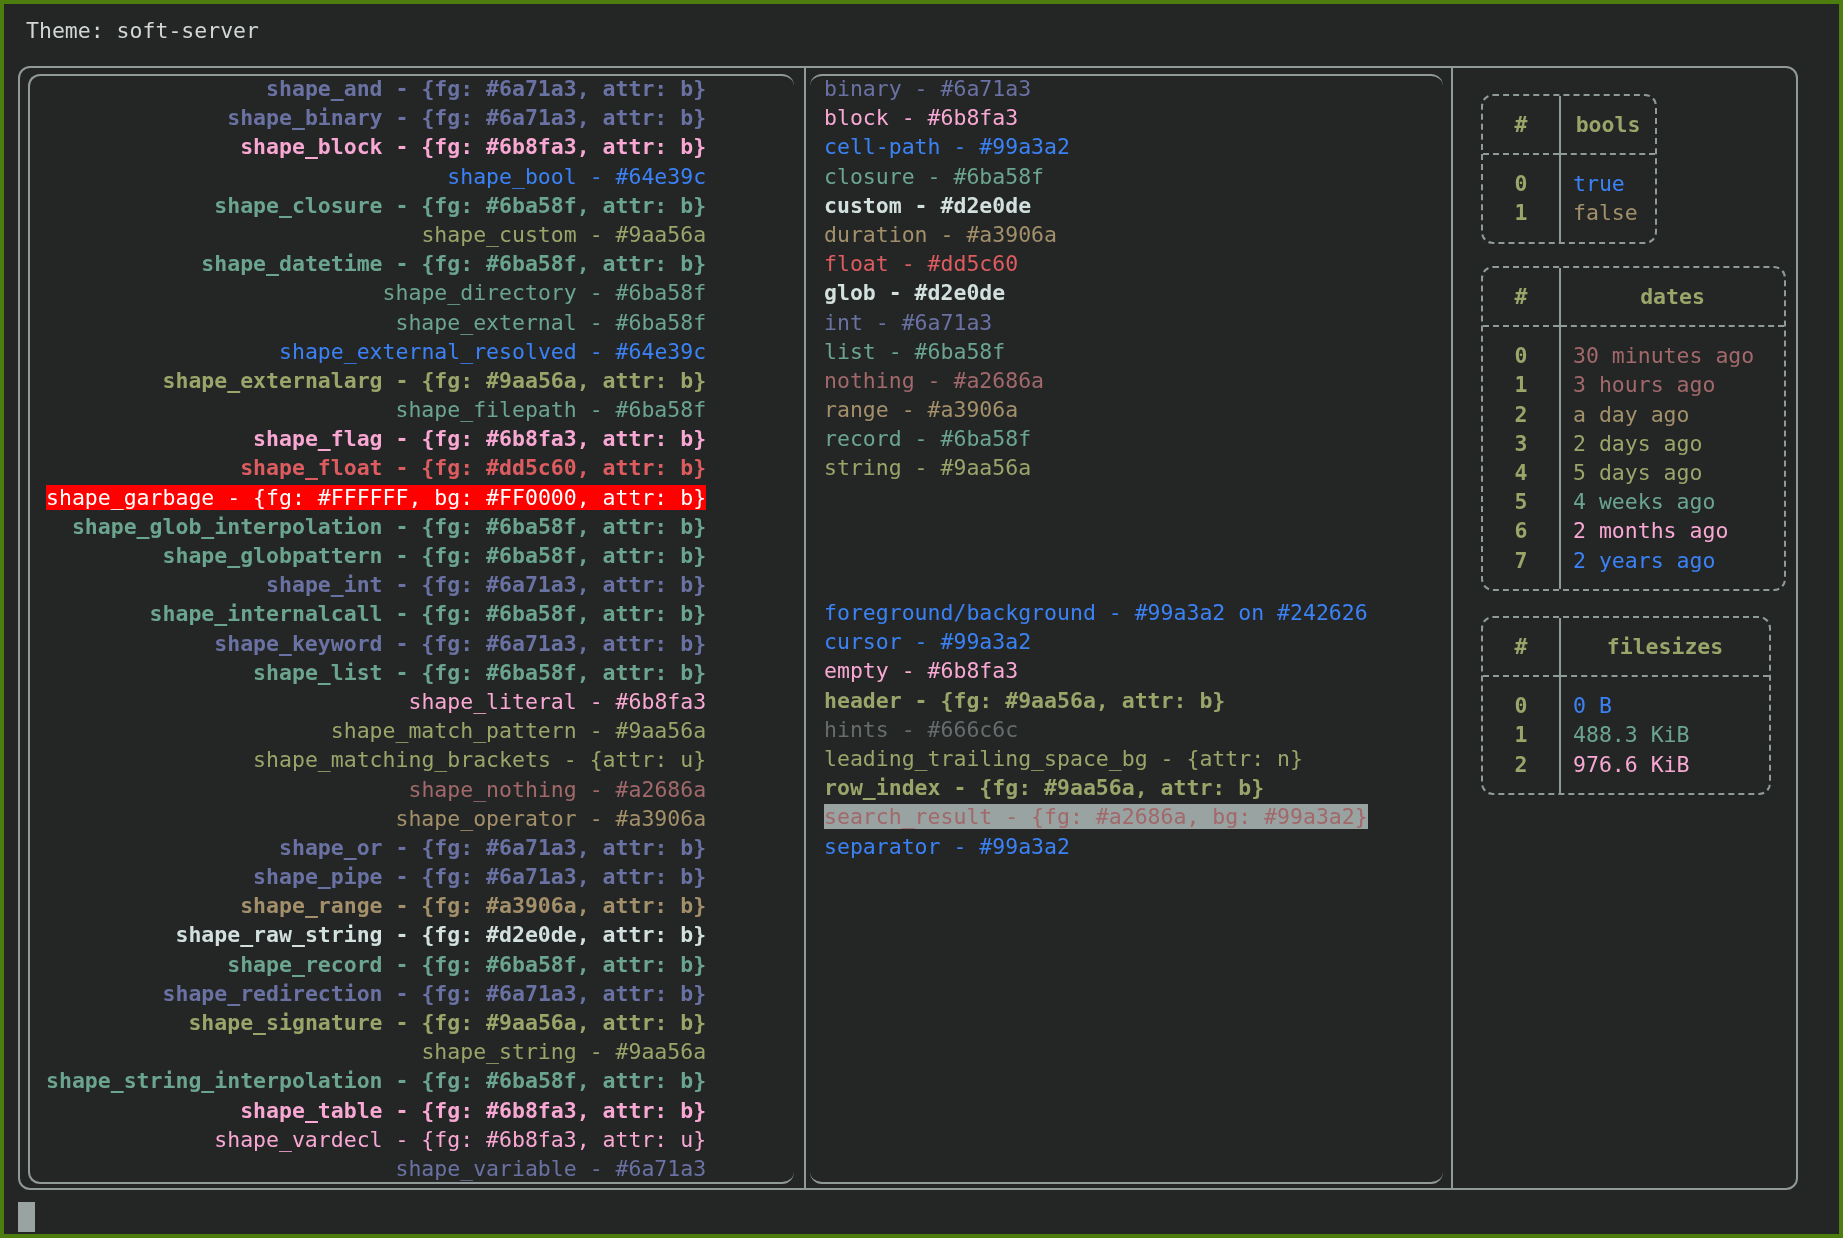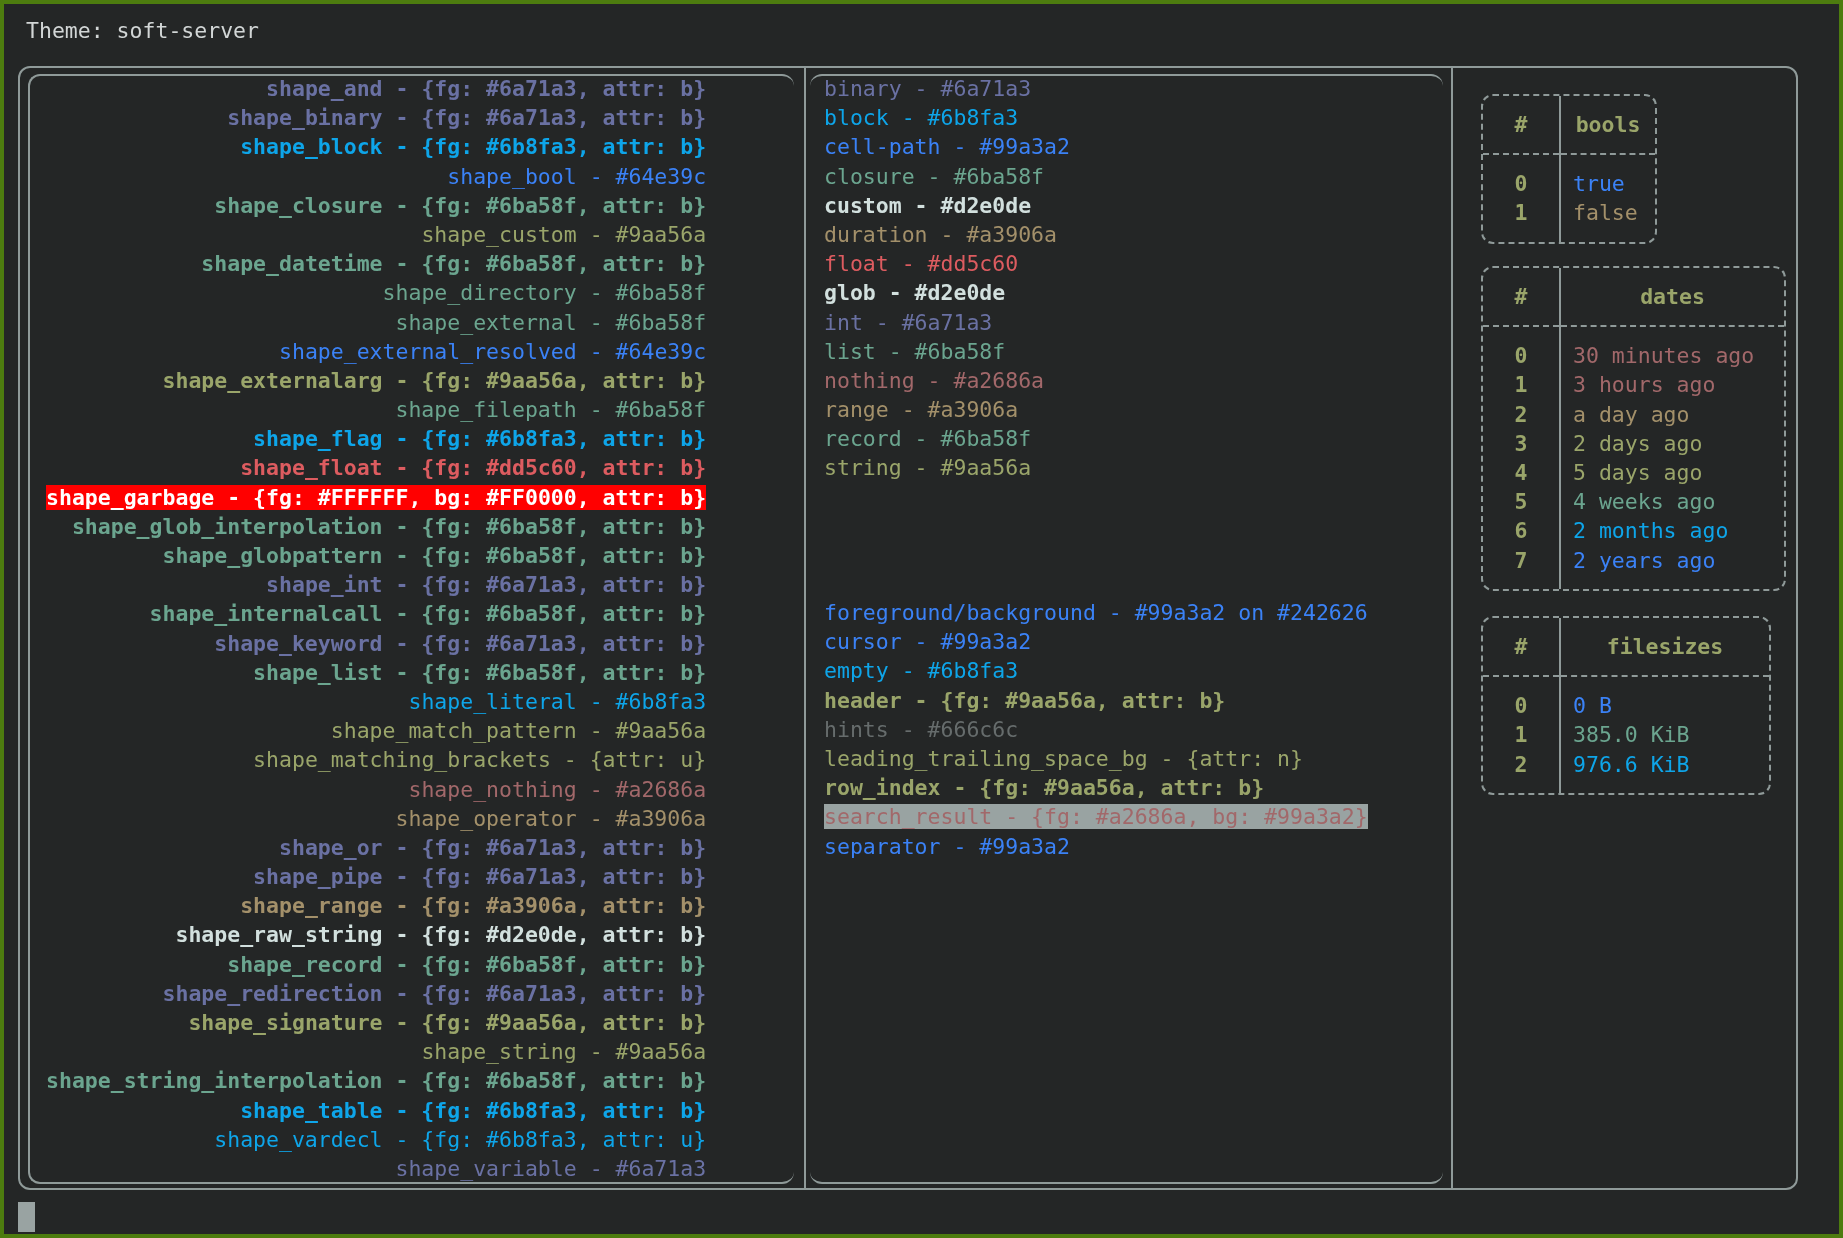--- a/index.html
+++ b/index.html
@@ -91,35 +91,35 @@
   .col-mid2  { left: 820px; top: 594px; }
 
   .row { white-space: pre; height: 29.2px; }
 
   
   .b { font-weight: bold; }
   .u { }
 
   
   .c-purple  { color: #6a71a3; }
-  .c-blue    { color: #0ea5e9; }
+  .c-blue    { color: #f9a8d4; }
   .c-green   { color: #3b82f6; }
   .c-teal    { color: #6ba58f; }
   .c-olive   { color: #9aa56a; }
   .c-red     { color: #dd5c60; }
   .c-rose    { color: #a2686a; }
   .c-tan     { color: #a3906a; }
   .c-white   { color: #d2e0de; }
   .c-grey    { color: #3b82f6; margin-top: 16px; }
   .c-dim     { color: #666c6c; }
 
   .hl-garbage {
     color: #FFFFFF;
     background: #FF0000;
-    font-weight: bold;
+    font-weight: normal;
   }
   .hl-search {
     color: #a2686a;
     background: #99a3a2;
   }
 
   
   .tbl {
     position: absolute;
     border: 2px dashed #8f9a99;
@@ -215,19 +215,19 @@
   </div>
 
   <div class="tbl tbl-filesizes">
     <table>
       <thead>
         <tr>
           <th class="idx">#</th>
           <th>filesizes</th>
         </tr>
       </thead>
-      <tbody id="filesizes-body"><tr><td class="idx">0</td><td class="val right c-grey">0 B</td></tr><tr><td class="idx">1</td><td class="val right c-teal">385.0 KiB</td></tr><tr><td class="idx">2</td><td class="val right c-blue">976.6 KiB</td></tr></tbody>
+      <tbody id="filesizes-body"><tr><td class="idx">0</td><td class="val right c-grey">0 B</td></tr><tr><td class="idx">1</td><td class="val right c-teal">488.3 KiB</td></tr><tr><td class="idx">2</td><td class="val right c-blue">976.6 KiB</td></tr></tbody>
     </table>
   </div>
 
   <div class="cursor-block"></div>
 
 </div>
 
 </body></html>

